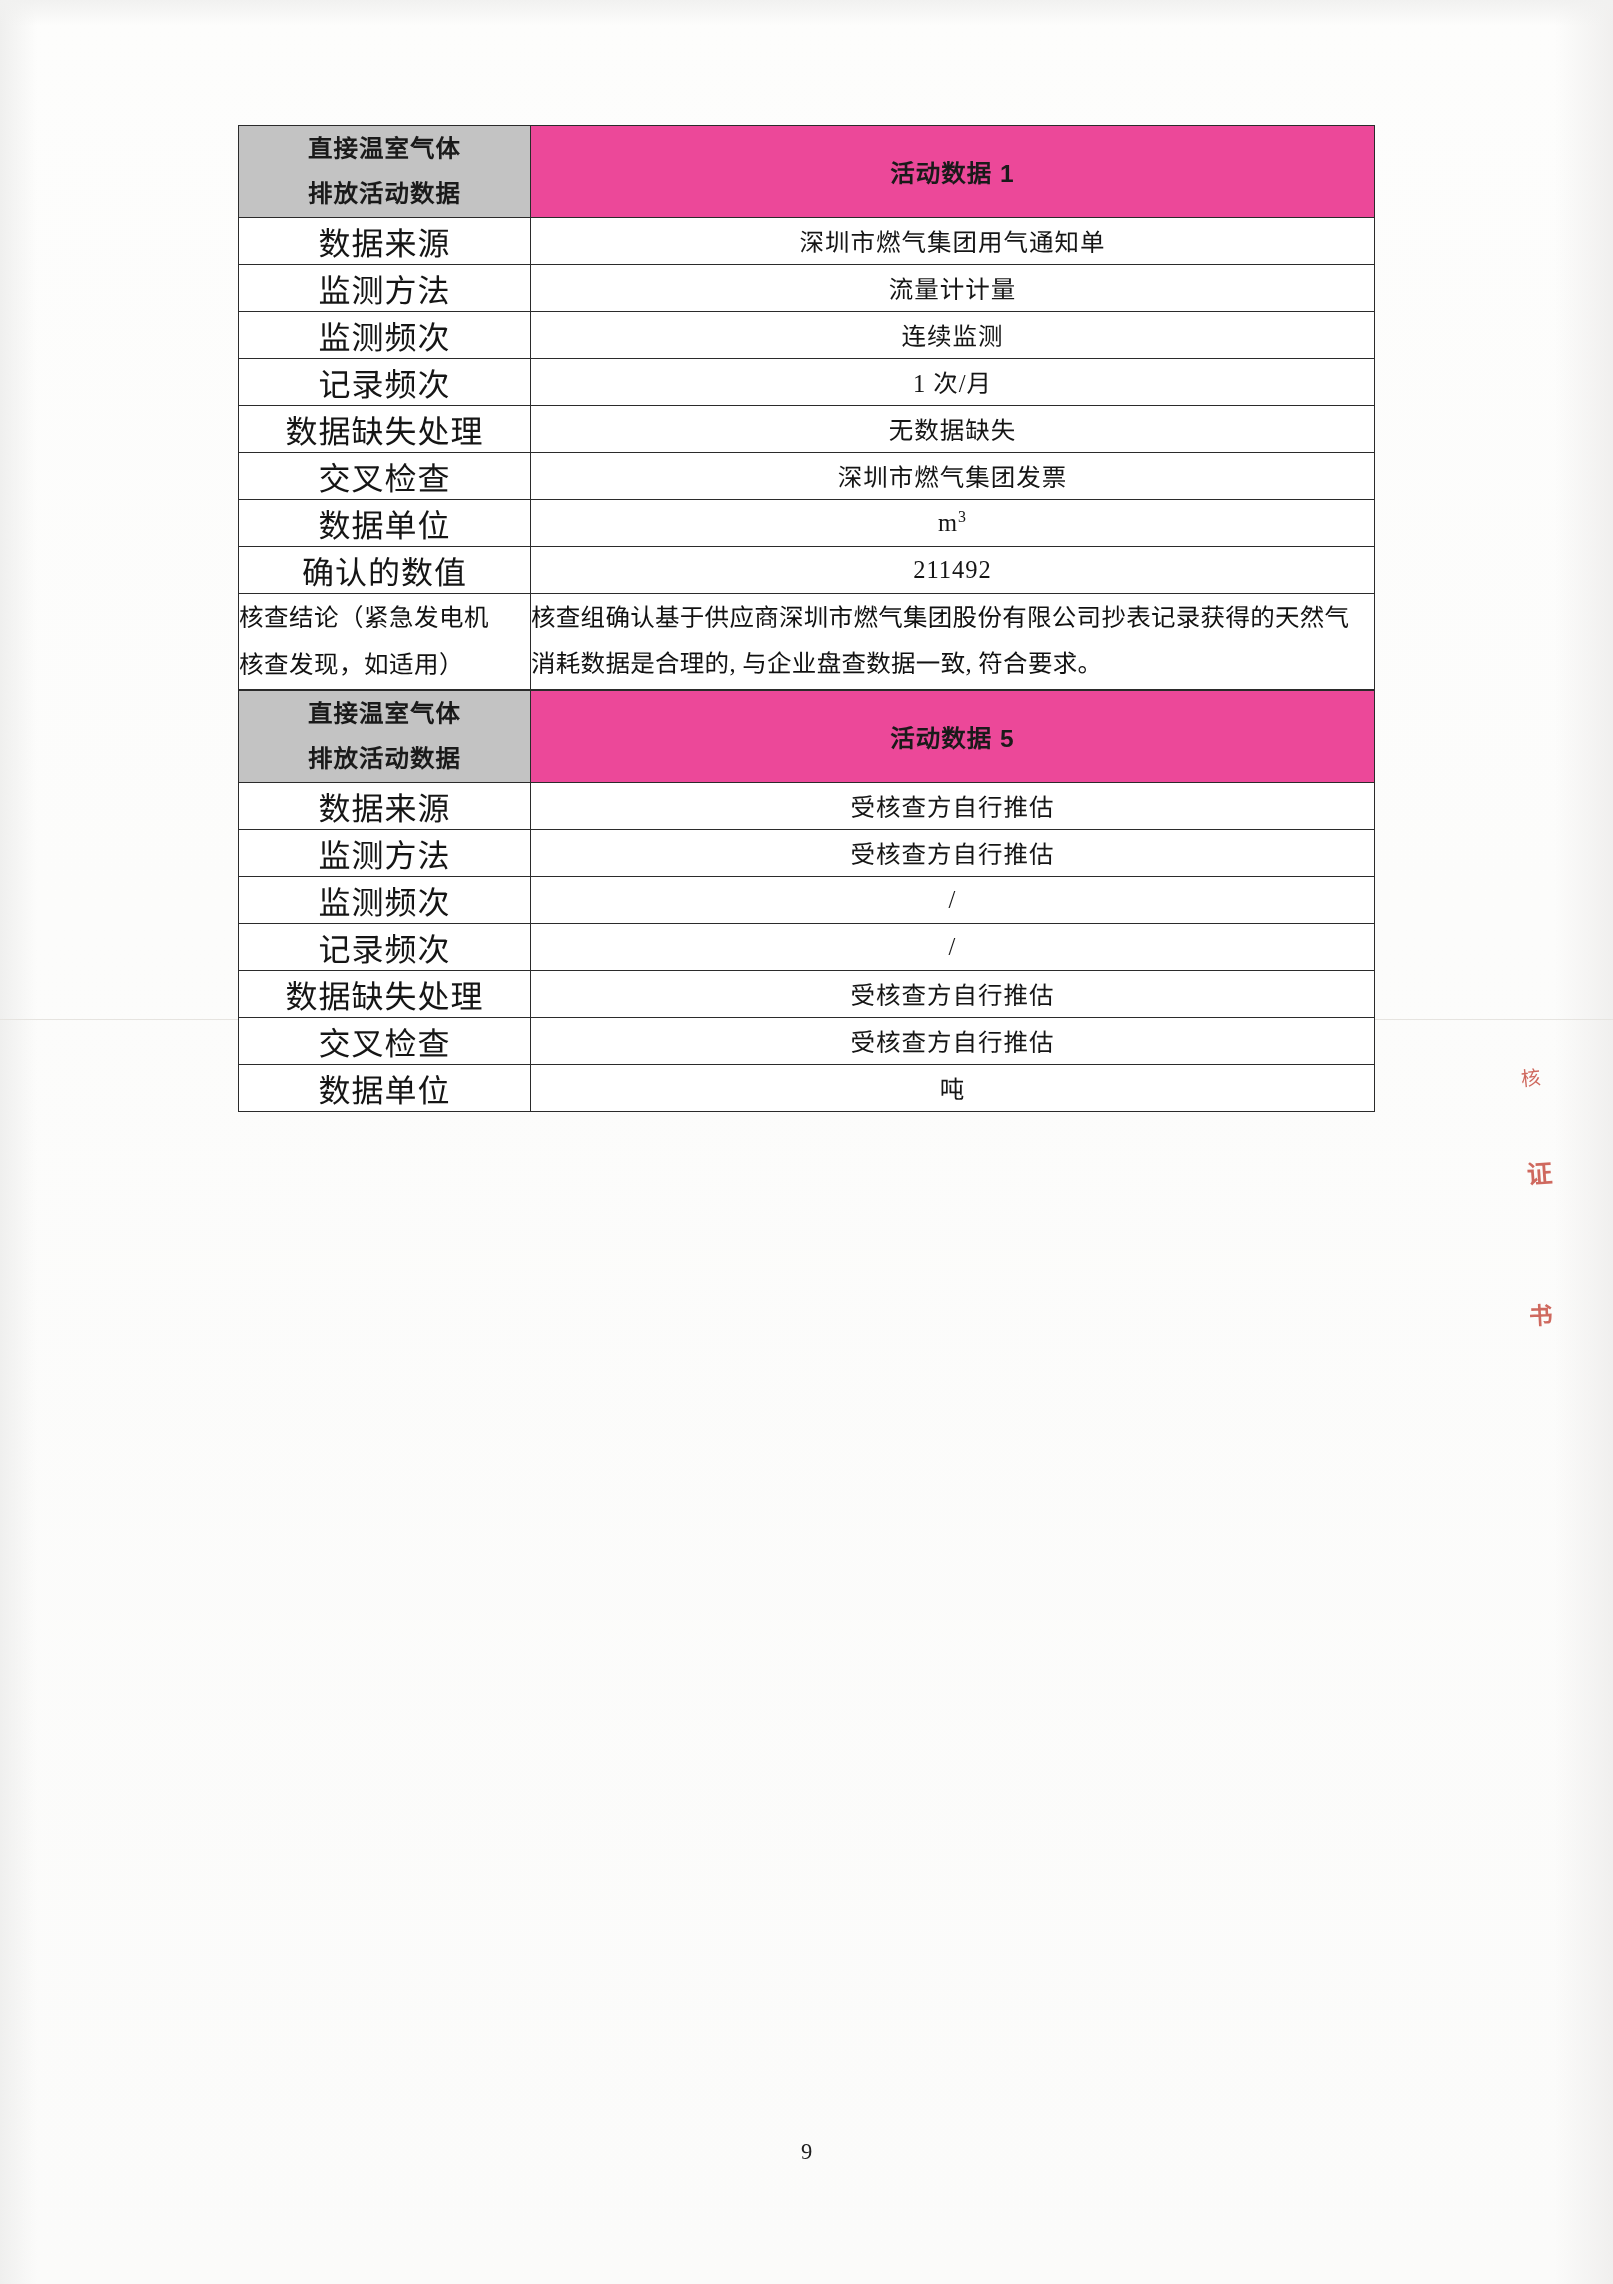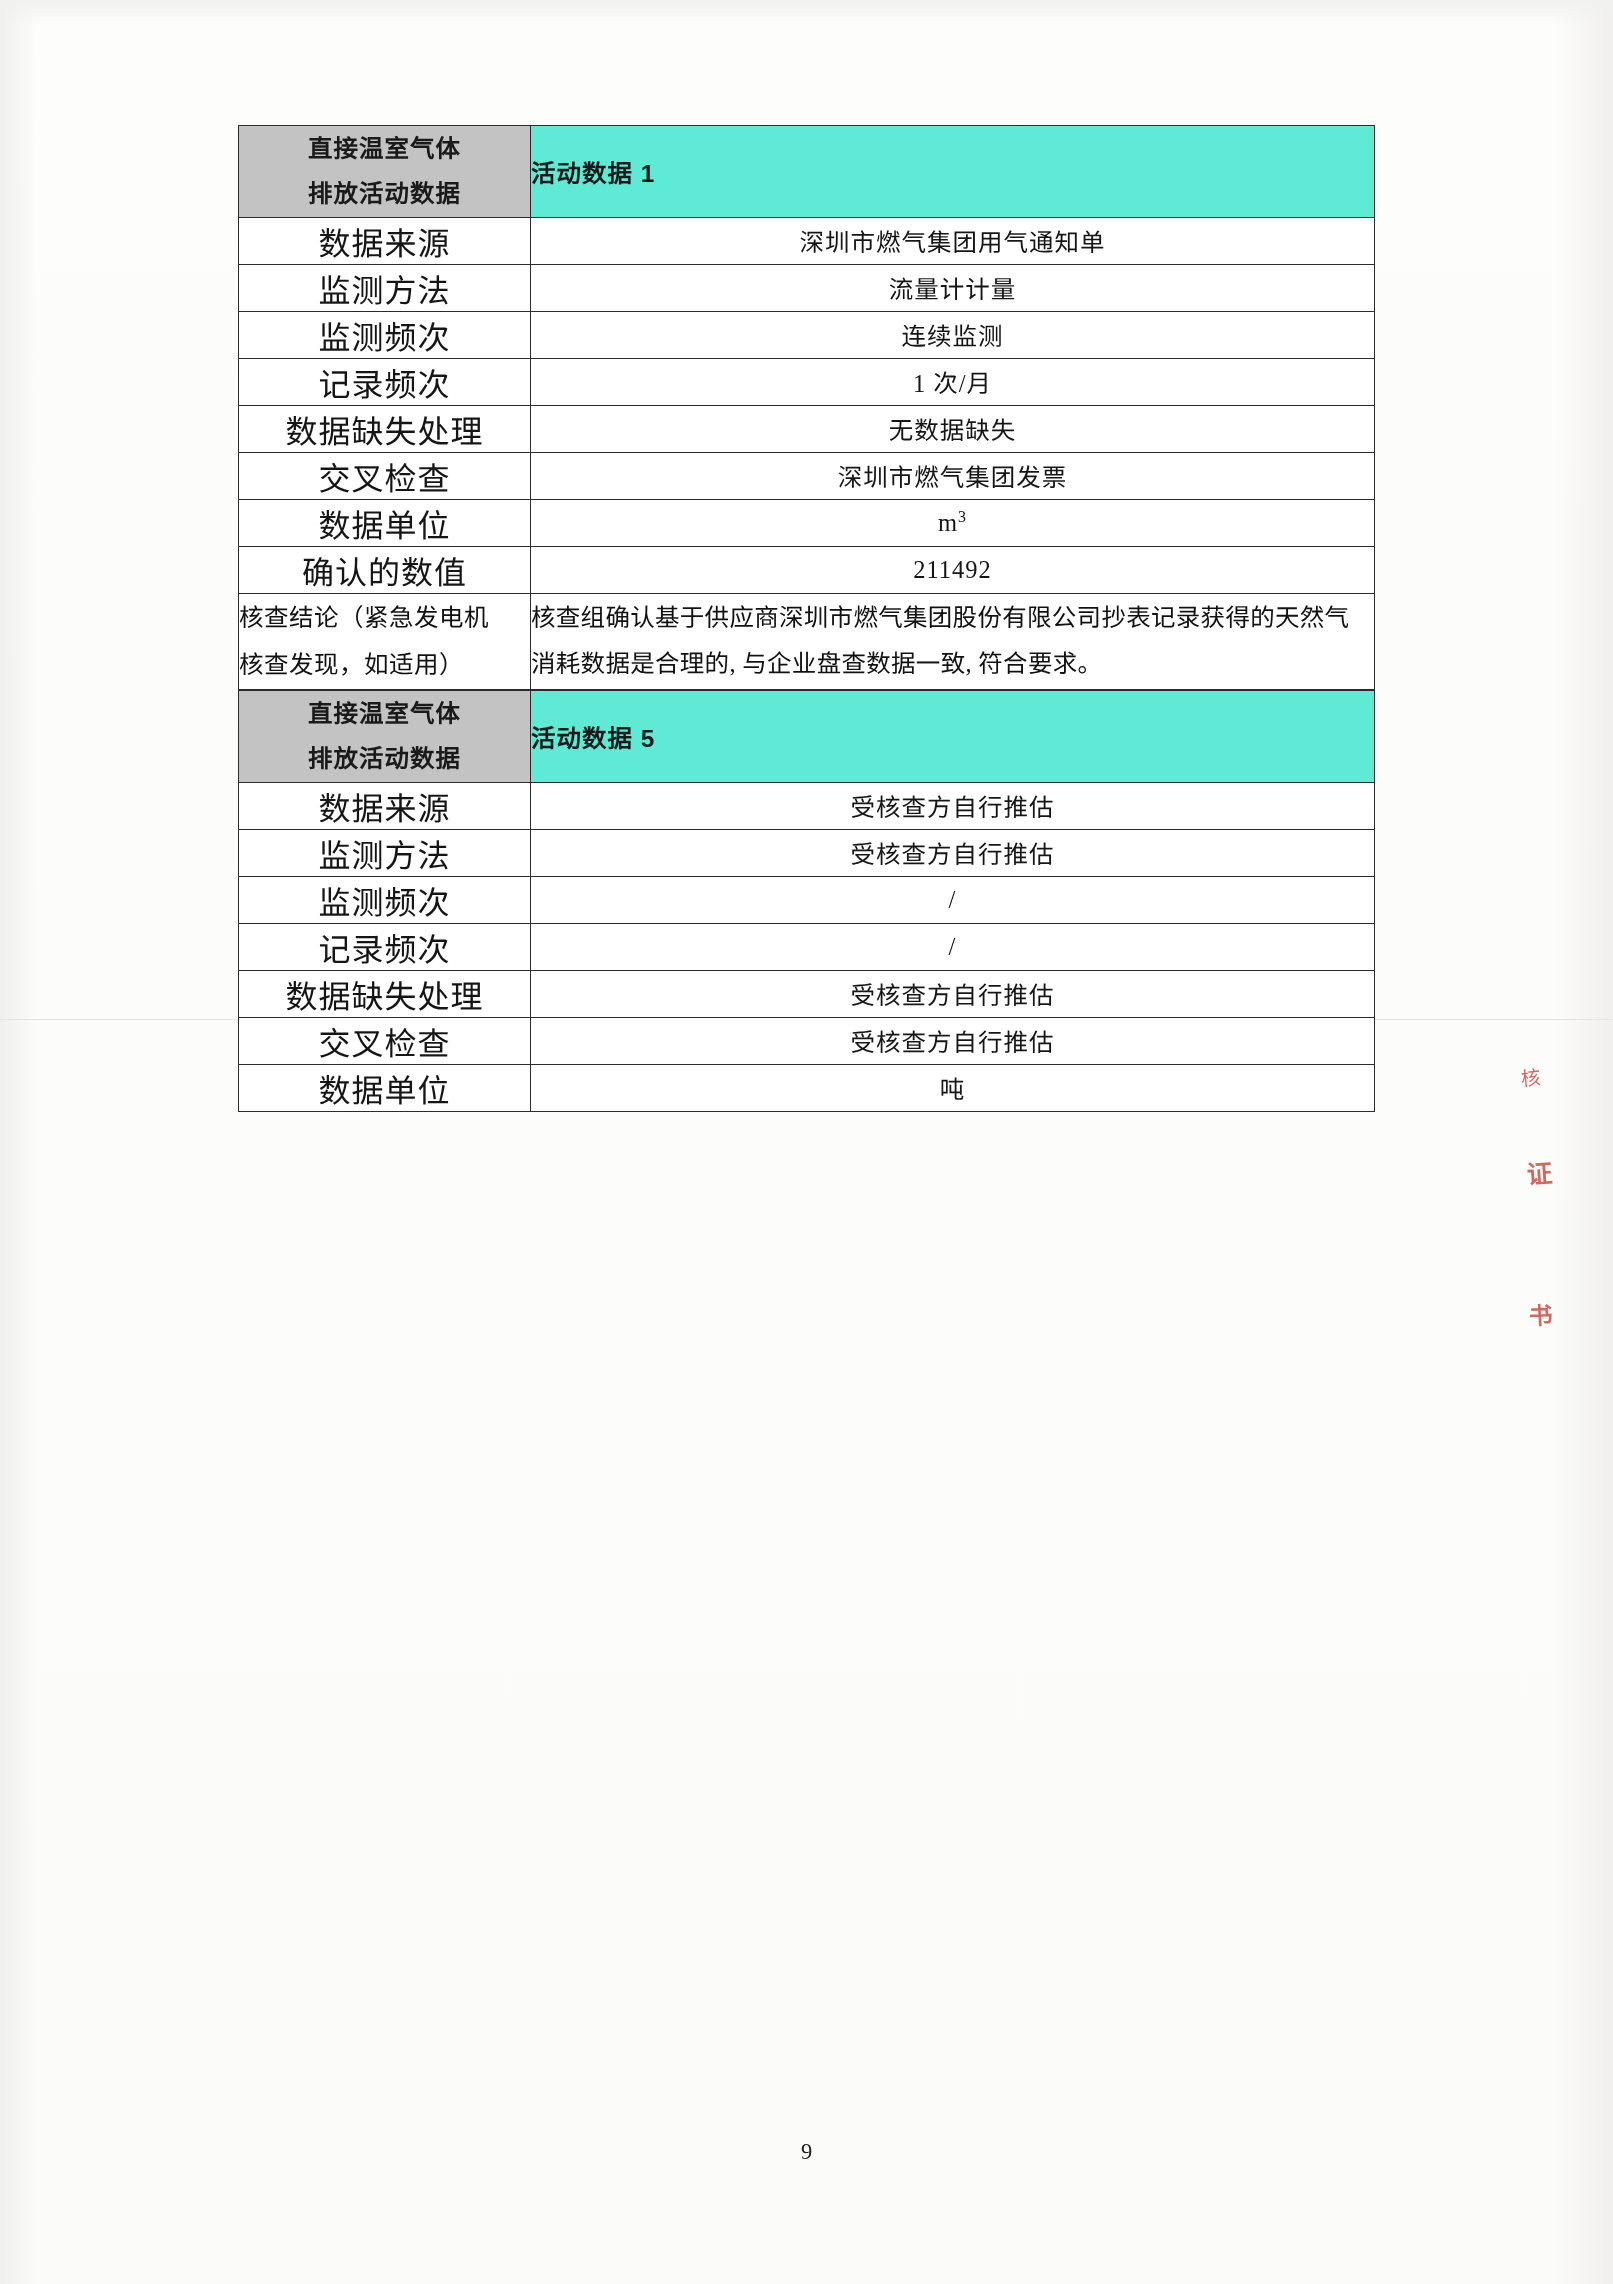--- a/index.html
+++ b/index.html
@@ -79,21 +79,22 @@
     font-size: 24.5px;
     line-height: 1.85;
     letter-spacing: 1px;
     color: #1a1a1a;
     padding: 17.6px 9.8px;
   }
   .hdr-cell .l1 { display: block; }
   .hdr-cell .l2 { display: block; }
 
   .hdr-right {
-    background: #5eead4;
+    background: #ec4899;
+    text-align: center;
     font-family: "Liberation Sans", "DejaVu Sans", sans-serif;
     font-weight: bold;
     font-size: 24.5px;
     color: #1a1a1a;
     letter-spacing: 1px;
   }
 
   .lbl {
     text-align: center;
     font-size: 32px;

